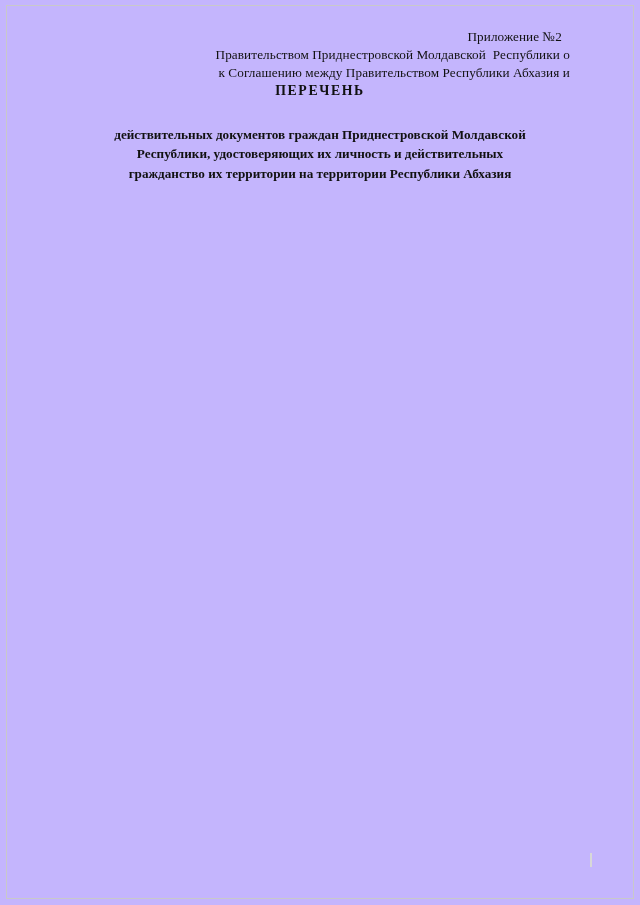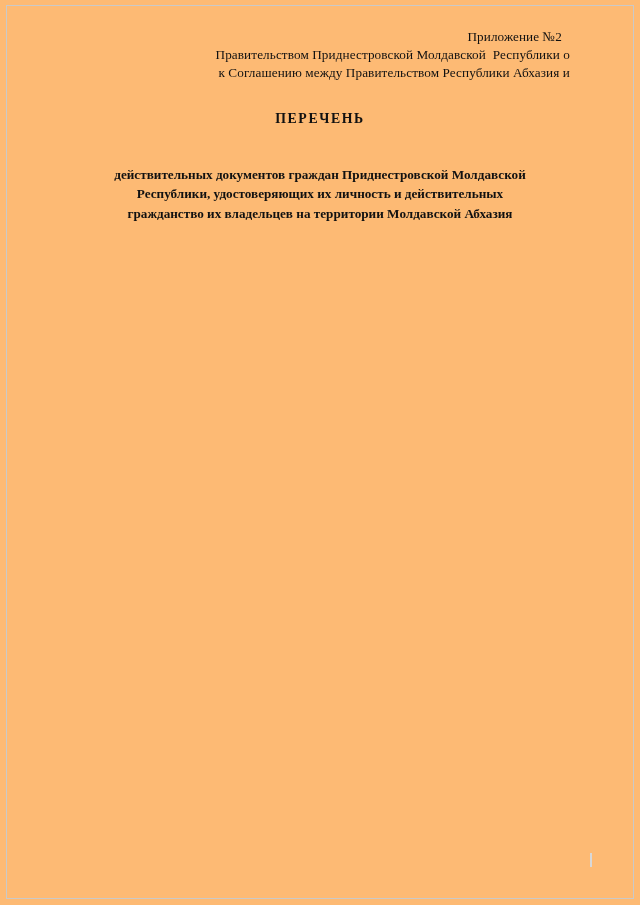--- a/index.html
+++ b/index.html
@@ -11,21 +11,21 @@
     width: 640px;
     height: 905px;
     overflow: hidden;
     font-family: "Liberation Serif", "DejaVu Serif", serif;
     color: #111111;
   }
   .page {
     position: relative;
     width: 640px;
     height: 905px;
-    background: #fdba74;
+    background: #c4b5fd;
     box-sizing: border-box;
     padding: 0;
   }
   .page-border {
     position: absolute;
     left: 6px;
     top: 5px;
     width: 628px;
     height: 894px;
     border: 1px solid #c9c9c9;
@@ -45,28 +45,27 @@
     letter-spacing: 0.1px;
   }
   .header-block .hline {
     display: block;
     white-space: pre-wrap;
   }
   .header-block .hline.first {
     margin-right: 8px;
   }
   .title {
-    margin-top: 28px;
     text-align: center;
     font-weight: bold;
     font-size: 13.8px;
     letter-spacing: 1.6px;
   }
   .subtitle {
-    margin-top: 38px;
+    margin-top: 26px;
     text-align: center;
     font-weight: bold;
     font-size: 13.2px;
     line-height: 1.5;
     padding: 0 6px;
   }
   .subtitle .sline {
     display: block;
     white-space: pre-wrap;
   }
@@ -91,19 +90,19 @@
       <span class="hline first">Приложение №2</span>
       <span class="hline">Правительством Приднестровской Молдавской  Республики о</span>
       <span class="hline">к Соглашению между Правительством Республики Абхазия и</span>
     </div>
 
     <div class="title">ПЕРЕЧЕНЬ</div>
 
     <div class="subtitle">
       <span class="sline">действительных документов граждан Приднестровской Молдавской</span>
       <span class="sline">Республики, удостоверяющих их личность и действительных</span>
-      <span class="sline">гражданство их владельцев на территории Молдавской Абхазия</span>
+      <span class="sline">гражданство их территории на территории Республики Абхазия</span>
     </div>
 
   </div>
 
   <div class="faint-mark"></div>
 </div>
 
 </body></html>

